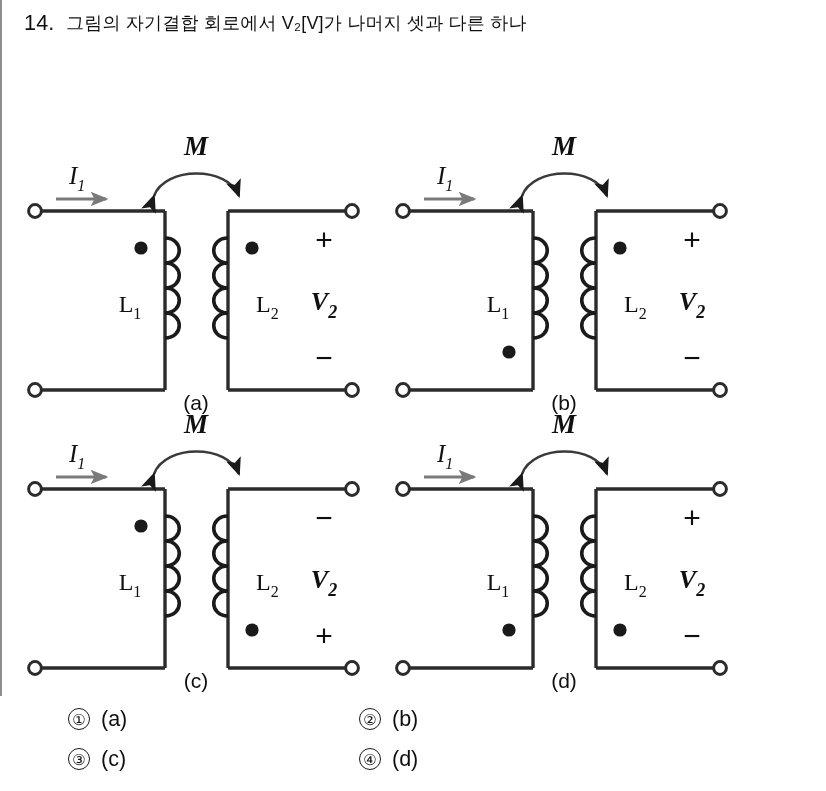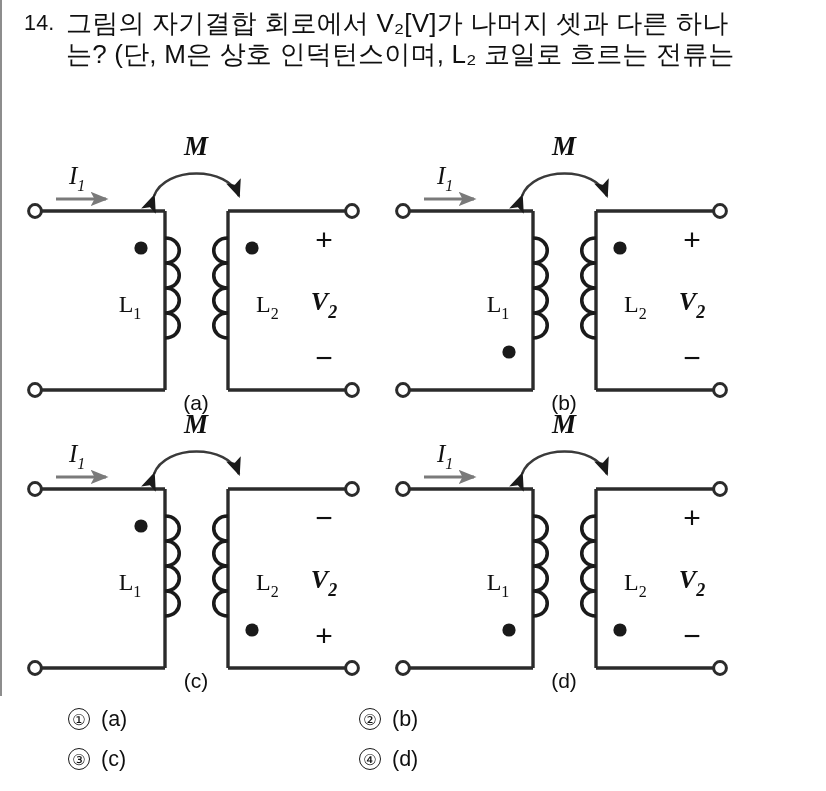--- a/index.html
+++ b/index.html
@@ -43,21 +43,21 @@
   .q-num {
     flex: 0 0 auto;
     width: 42px;
     font-size: 21.5px;
     line-height: 31px;
   }
   .q-text-wrap {
     flex: 1 1 auto;
   }
   .q-line {
-    font-size: 26px;
+    font-size: 18px;
     line-height: 31px;
     white-space: pre;
   }
 
   
   #figure {
     position: absolute;
     left: 0;
     top: 130px;
     width: 826px;
@@ -107,21 +107,20 @@
 </head>
 <body>
 
 <div id="page">
 
   <div class="question">
     <div class="q-row">
       <div class="q-num">14.</div>
       <div class="q-text-wrap">
         <div class="q-line">그림의 자기결합 회로에서 V₂[V]가 나머지 셋과 다른 하나</div>
-        <div class="q-line">는? (단, M은 상호 인덕턴스이며, L₂ 코일로 흐르는 전류는</div>
       </div>
     </div>
   </div>
 
   <div id="figure">
     <svg width="826" height="575" viewBox="0 0 826 575" xmlns="http://www.w3.org/2000/svg">
       <defs>
         <marker id="arrHeadBlack" markerWidth="8" markerHeight="8" refX="6.2" refY="3" orient="auto" markerUnits="strokeWidth">
           <path d="M0,0 L7,3 L0,6 L1.6,3 Z" fill="#1a1a1a"></path>
         </marker>

